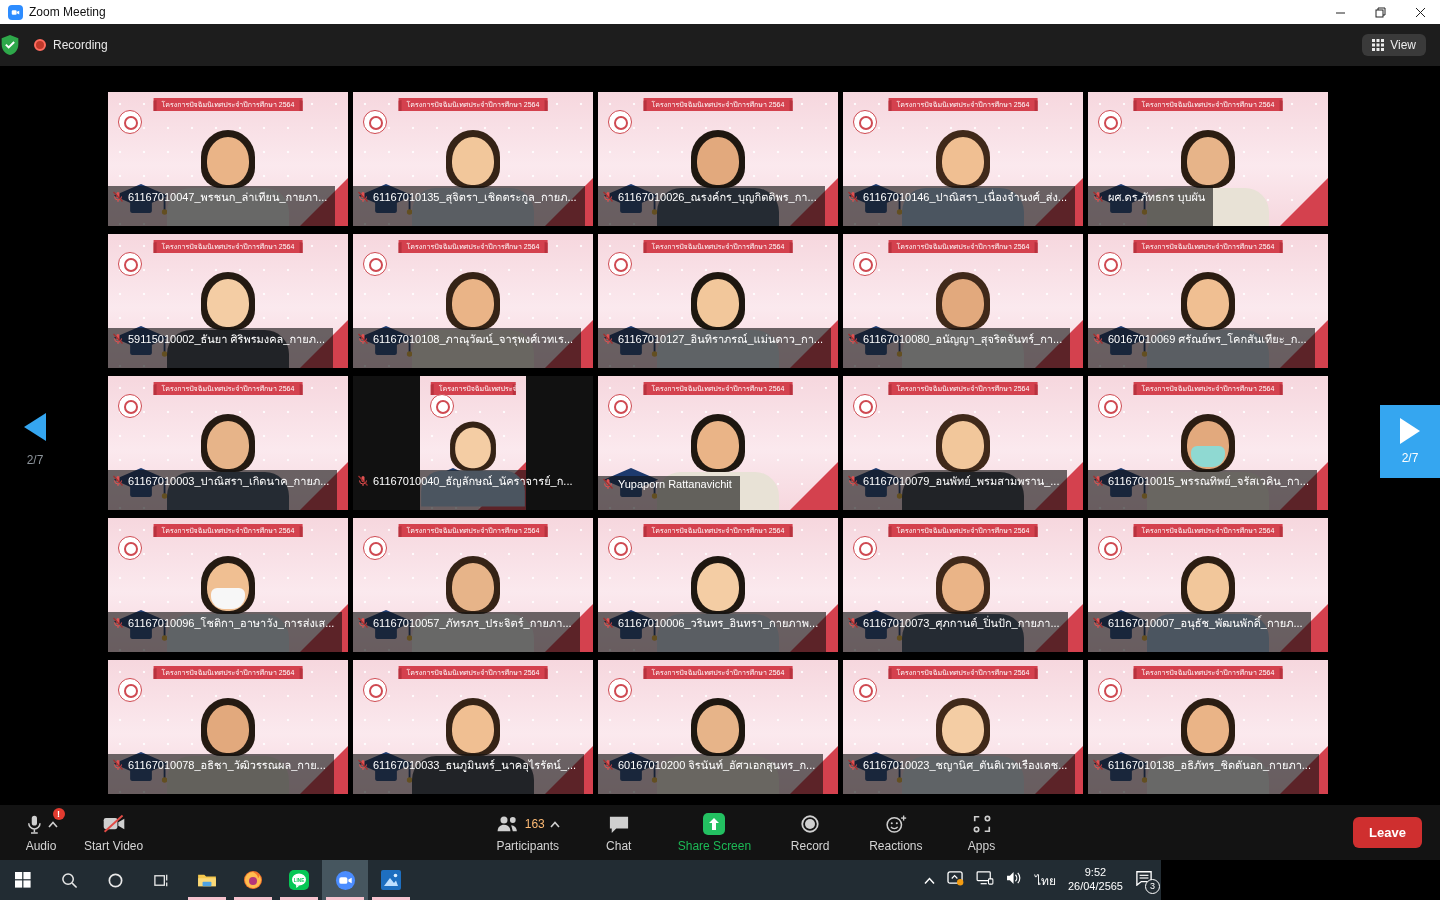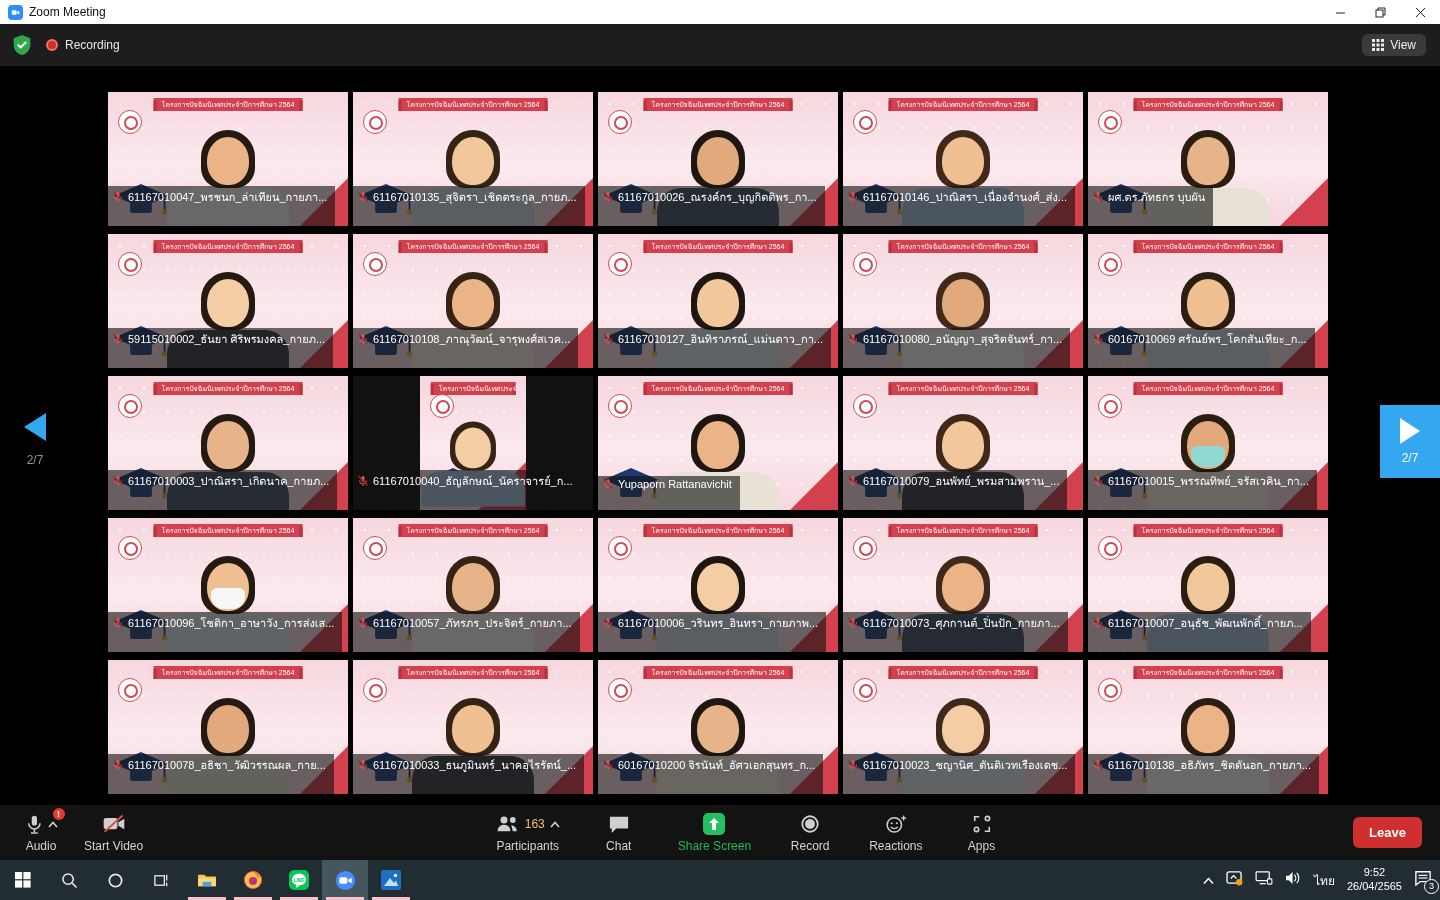--- a/index.html
+++ b/index.html
@@ -9,21 +9,21 @@
   
   .titlebar { height:24px; background:#fff; display:flex; align-items:center; justify-content:space-between; }
   .title-left { display:flex; align-items:center; gap:6px; padding-left:8px; }
   .zoom-app-ico { width:15px; height:15px; border-radius:4px; background:#2d8cff; display:flex; align-items:center; justify-content:center; }
   .title-text { font-size:12px; color:#111; }
   .win-controls { display:flex; height:24px; }
   .win-btn { width:40px; height:24px; display:flex; align-items:center; justify-content:center; background:transparent; border:0; cursor:pointer; }
 
   
   .meetbar { position:relative; height:42px; background:#1d1d1d; display:flex; align-items:center; }
-  .meet-left { display:flex; align-items:center; gap:14px; padding-left:12px; }
+  .meet-left { display:flex; align-items:center; gap:14px; padding-left:0; }
   .rec-wrap { display:flex; align-items:center; gap:7px; }
   .rec-dot { width:12px; height:12px; border-radius:50%; background:#c0392b; border:2px solid #ff6b5e; }
   .rec-label { color:#e8e8e8; font-size:12px; }
   .toast { position:absolute; left:50%; top:50%; transform:translate(-50%,-50%); background:#2c2c2c; border-radius:10px; padding:12px 28px; color:#fff; font-size:13px; font-weight:bold; white-space:nowrap; }
   .view-btn { position:absolute; right:14px; top:50%; transform:translateY(-50%); display:flex; align-items:center; gap:6px; background:#3a3a3a; border-radius:6px; padding:4px 10px; color:#ececec; font-size:12px; border:0; cursor:pointer; }
 
   
   .stage { position:absolute; top:66px; left:0; width:1440px; height:739px; background:#000; }
   .pgrid { position:absolute; left:108px; top:26px; display:grid; grid-template-columns:repeat(5,240px); grid-auto-rows:134px; gap:8px 5px; }
   .tile { position:relative; background:#111; overflow:hidden; cursor:pointer; }
@@ -65,21 +65,21 @@
   .ctl .icon-row { height:24px; display:flex; align-items:center; gap:5px; position:relative; }
   .ctl-label { font-size:12px; color:#d4d4d4; white-space:nowrap; }
   .share .ctl-label { color:#1cb955; }
   .badge { position:absolute; top:-4px; right:-7px; width:12px; height:12px; border-radius:50%; background:#e23b30; color:#fff; font-size:9px; font-weight:bold; line-height:12px; text-align:center; }
   .pcount { color:#fdba74; font-size:12px; }
   .ctl-mid { display:flex; margin-left:auto; gap:22px; }
   .leave-btn { margin-left:auto; margin-right:18px; background:#cf2f2f; color:#fff; font-weight:bold; font-size:13px; padding:8px 16px; border-radius:6px; border:0; cursor:pointer; }
   .share-ico { width:22px; height:22px; border-radius:5px; background:#23c061; display:flex; align-items:center; justify-content:center; }
 
   
-  .taskbar { position:absolute; bottom:0; left:0; width:1440px; height:40px; background:#222c33; display:flex; align-items:stretch; }
+  .taskbar { position:absolute; bottom:0; left:0; width:1161px; height:40px; background:#222c33; display:flex; align-items:stretch; }
   .tb { width:46px; display:flex; align-items:center; justify-content:center; position:relative; background:transparent; border:0; cursor:pointer; }
   .tb.run::after { content:""; position:absolute; bottom:0; left:4px; right:4px; height:3px; background:#f6c3ce; }
   .tb.active { background:#46565f; }
   .tray { display:flex; align-items:center; gap:12px; margin-left:auto; padding-right:8px; color:#fff; }
   .tray-chev { color:#fff; font-size:13px; cursor:pointer; }
   .lang { font-size:12px; color:#fff; cursor:pointer; }
   .clock { text-align:center; font-size:11px; line-height:1.25; color:#fff; cursor:pointer; }
   .noti { position:relative; cursor:pointer; }
   .noti-badge { position:absolute; right:-7px; bottom:-4px; width:15px; height:15px; border:1px solid #fff; border-radius:50%; font-size:9px; line-height:13px; text-align:center; color:#fff; background:#222c33; }
 
@@ -346,21 +346,21 @@
               <div class="pbody"></div>
         </div>
       </div>
       <div class="nameplate">
         <svg class="micoff" width="12" height="12" viewBox="0 0 24 24">
           <rect x="9" y="2" width="6" height="12" rx="3" fill="#e05252"></rect>
           <path d="M5 11a7 7 0 0 0 14 0" stroke="#e05252" stroke-width="2" fill="none"></path>
           <line x1="12" y1="18" x2="12" y2="22" stroke="#e05252" stroke-width="2"></line>
           <line x1="3" y1="2" x2="21" y2="21" stroke="#a32f2f" stroke-width="2.4"></line>
         </svg>
-        <span class="pname">61167010108_ภาณุวัฒน์_จารุพงศ์สเวค...</span>
+        <span class="pname">61167010108_ภาณุวัฒน์_จารุพงศ์เวทเร...</span>
       </div>
     </div>
 
     <div class="tile" style="--skin: #f2c79b; --hair: #1e1710; --shirt: #dde6ee;">
       <div class="tile-bg">
         <div class="ribbon"><span>โครงการปัจฉิมนิเทศประจำปีการศึกษา 2564</span></div>
         <div class="tlogo"></div>
         <svg class="cap" viewBox="0 0 64 44">
           <polygon points="32,2 62,15 32,28 2,15" fill="#1d3a6e"></polygon>
           <rect x="20" y="21" width="24" height="13" rx="2" fill="#27487e"></rect>

